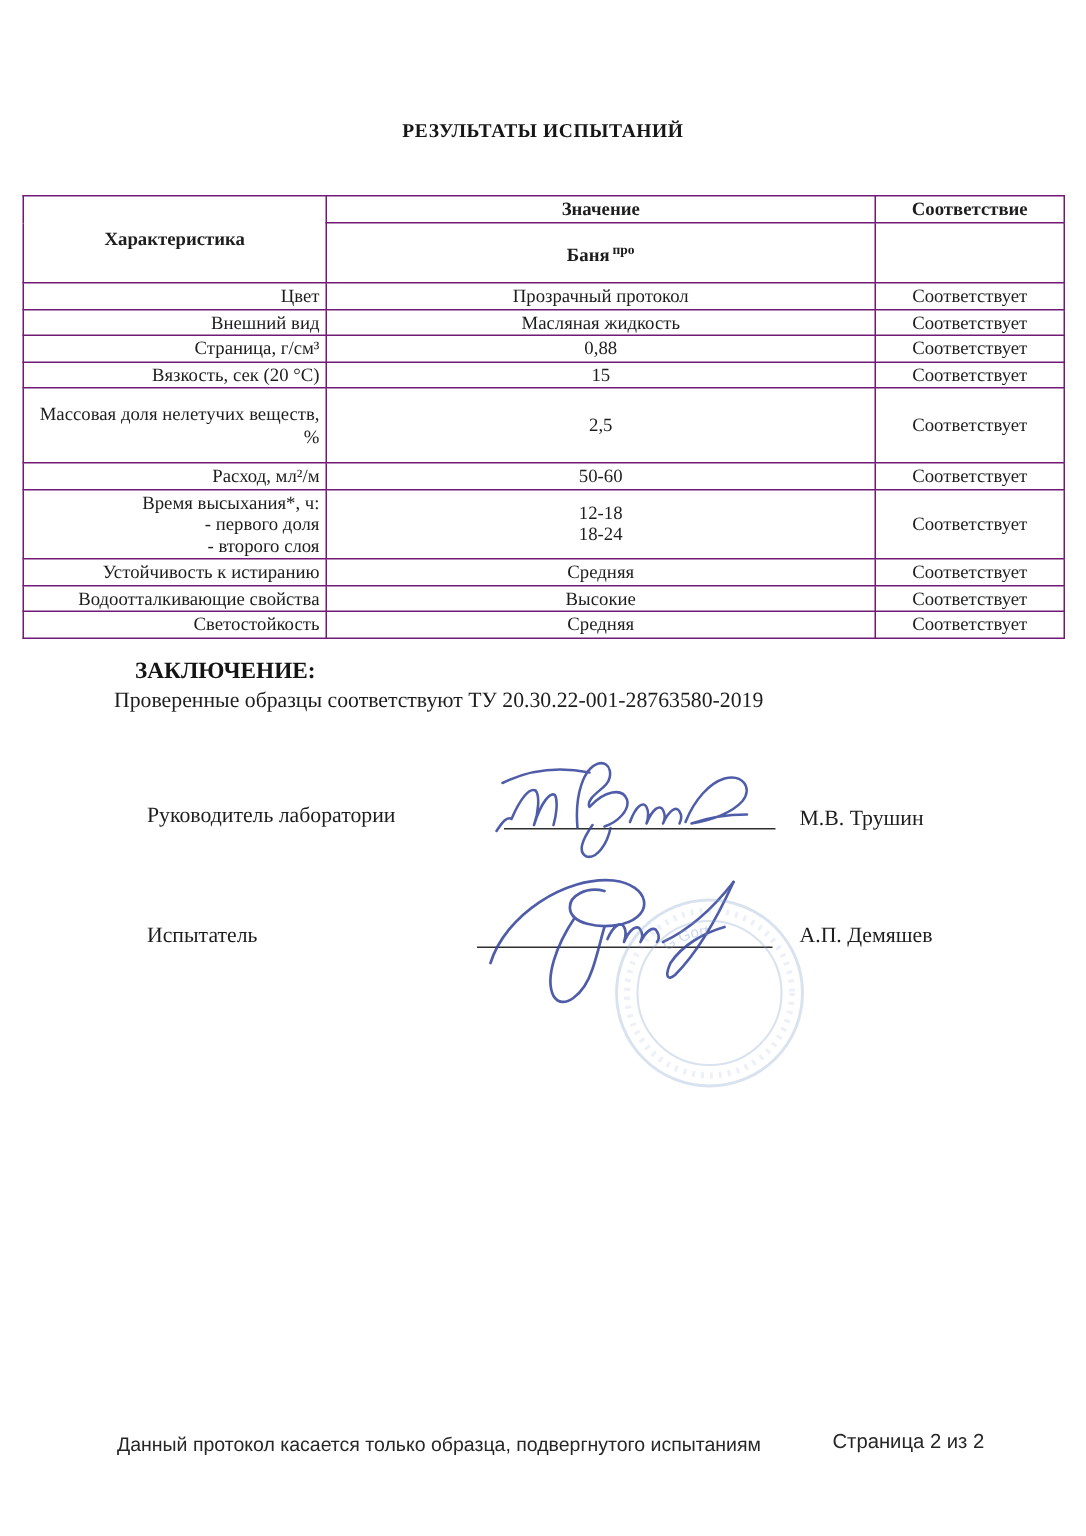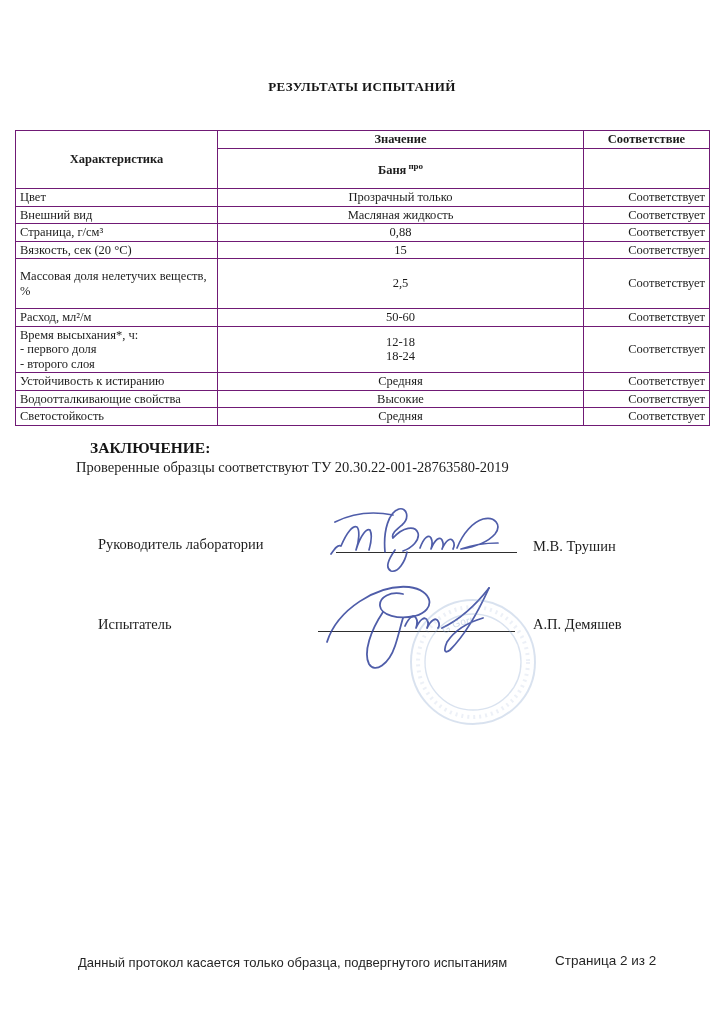--- a/index.html
+++ b/index.html
@@ -27,23 +27,23 @@
   table.results col.w3{width:126px;}
   table.results td{
     border:1px solid #701a75;padding:1px 4px;vertical-align:middle;
     overflow:hidden;
   }
   table.results thead td{font-weight:bold;text-align:center;}
   tr.h1{height:18px;} tr.h2{height:40px;}
   tbody tr{height:17px;}
   tr.tall{height:50px;}
   tr.drying{height:46px;}
-  td.c1{text-align:left;}
+  td.c1{text-align:right;}
   td.c2{text-align:center;}
-  td.c3{text-align:right;}
+  td.c3{text-align:center;}
   td.vtop{vertical-align:top;}
   td.vbottom{vertical-align:bottom;}
   .sup{font-size:9px;vertical-align:super;font-weight:bold;margin-left:2px;}
 
   
   .conclusion-heading{left:90px;top:439px;font-weight:bold;font-size:15.5px;color:#141414;}
   .conclusion-text{left:76px;top:459px;font-size:14.5px;}
 
   
   .sig-role{font-size:14.5px;}
@@ -82,21 +82,21 @@
       <td>Соответствие</td>
     </tr>
     <tr class="h2">
       <td><span>Баня</span><span class="sup">про</span></td>
       <td></td>
     </tr>
   </thead>
   <tbody>
     <tr>
       <td class="c1">Цвет</td>
-      <td class="c2">Прозрачный только</td>
+      <td class="c2">Прозрачный протокол</td>
       <td class="c3">Соответствует</td>
     </tr>
     <tr>
       <td class="c1">Внешний вид</td>
       <td class="c2">Масляная жидкость</td>
       <td class="c3">Соответствует</td>
     </tr>
     <tr>
       <td class="c1">Страница, г/см³</td>
       <td class="c2">0,88</td>

